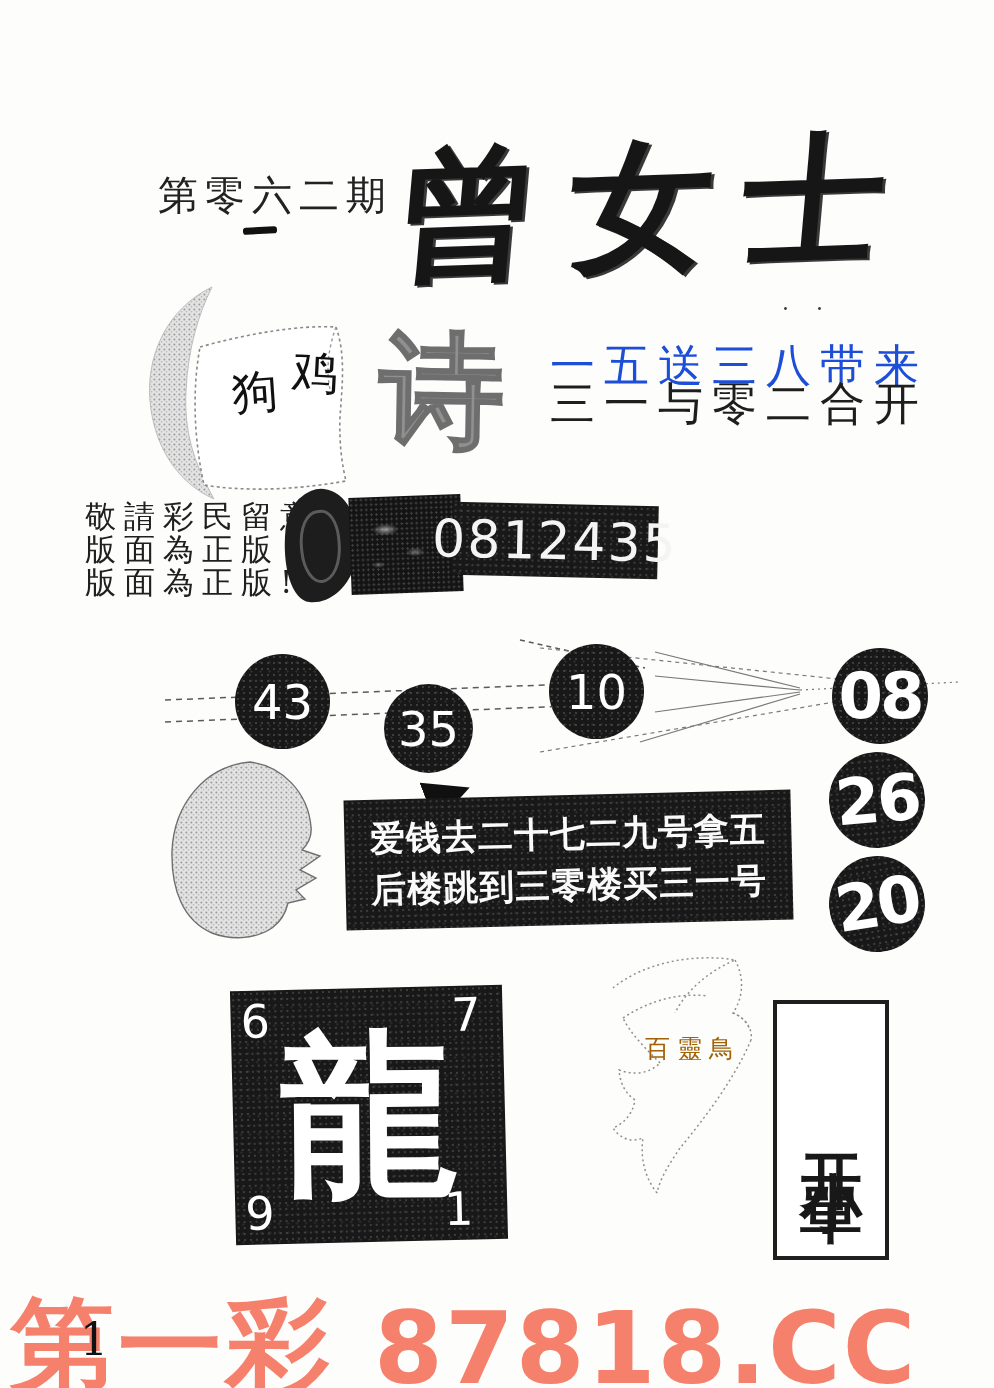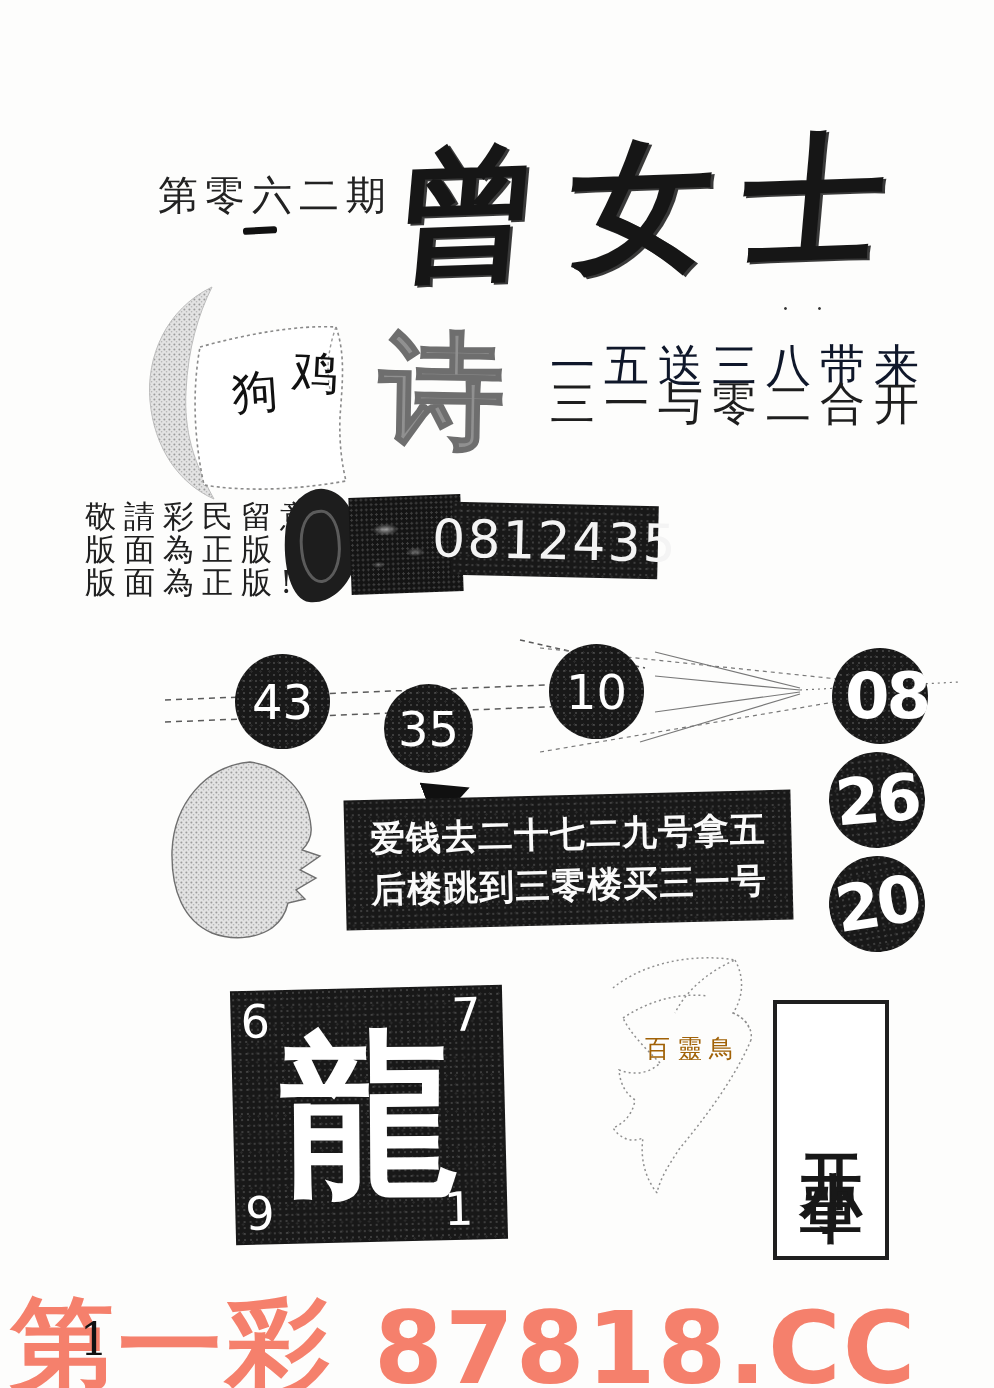--- a/index.html
+++ b/index.html
@@ -15,21 +15,21 @@
   .issue-dash{left:243px;top:227px;width:34px;height:7px;background:#111;border-radius:3px;transform:rotate(-3deg);}
   .title{left:398px;top:112px;font-size:142px;font-weight:bold;letter-spacing:30px;color:#161616;
          transform:skewX(-7deg) rotate(-2deg);text-shadow:3px 2px 0 rgba(22,22,22,.85);white-space:nowrap;}
   .title-dots{left:782px;top:296px;font-size:22px;letter-spacing:10px;color:#333;}
   
   .scroll-wrap{left:138px;top:283px;width:225px;height:225px;}
   .zl{left:232px;top:362px;font-size:46px;color:#111;transform:rotate(-4deg);}
   .zr{left:292px;top:342px;font-size:46px;color:#111;transform:rotate(3deg);}
   .poem-char{left:380px;top:310px;font-size:124px;font-weight:bold;color:#909090;
              -webkit-text-stroke:2px #6e6e6e;transform:rotate(1deg);}
-  .poem1{left:550px;top:336px;font-size:45px;letter-spacing:9px;color:#0f172a;white-space:nowrap;}
+  .poem1{left:550px;top:336px;font-size:45px;letter-spacing:9px;color:#1d4ed8;white-space:nowrap;}
   .poem2{left:550px;top:374px;font-size:45px;letter-spacing:9px;color:#1e1e1e;white-space:nowrap;}
   
   .notice{left:85px;top:500px;font-size:31px;letter-spacing:8px;line-height:1.07;color:#202020;}
   .seal{left:284px;top:489px;width:74px;height:114px;background:#1d1d1d;
         border-radius:46% 54% 58% 42% / 38% 52% 48% 62%;transform:rotate(6deg);}
   .seal::after{content:"";position:absolute;inset:18% 22%;border:3px solid rgba(255,255,255,.28);
         border-radius:50% 40% 55% 45%;transform:rotate(-12deg);}
   .dragon-logo{left:350px;top:496px;width:112px;height:97px;transform:rotate(-2deg);
     background-color:#141414;
     background-image:radial-gradient(ellipse 20px 9px at 32% 34%, rgba(255,255,255,.55), transparent 65%),
@@ -40,21 +40,21 @@
   .code-bar{left:452px;top:504px;width:206px;height:73px;transform:rotate(1.3deg);
             display:flex;align-items:center;justify-content:center;}
   .code-bar span{color:#f4f4f4;font-family:"DejaVu Sans", sans-serif;font-size:52px;letter-spacing:2px;}
   
   .circle{border-radius:50%;display:flex;align-items:center;justify-content:center;color:#fff;}
   .seq{width:95px;height:95px;font-family:"DejaVu Sans", sans-serif;font-size:48px;}
   .c39{left:235px;top:654px;}
   .c35{left:384px;top:684px;width:89px;height:89px;}
   .c11{left:549px;top:644px;}
   .res{width:96px;height:96px;font-family:"DejaVu Sans", sans-serif;font-size:64px;font-weight:bold;letter-spacing:-3px;}
-  .r08{left:832px;top:648px;justify-content:flex-end;}
+  .r08{left:832px;top:648px;}
   .r26{left:829px;top:752px;transform:rotate(-5deg);}
   .r20{left:829px;top:856px;transform:rotate(-9deg);}
   
   .speech-box{left:345px;top:795px;width:447px;height:130px;transform:rotate(-1.4deg);
               display:flex;flex-direction:column;align-items:center;justify-content:center;gap:4px;}
   .speech-box div{color:#fafafa;font-family:"DejaVu Sans", sans-serif;font-weight:bold;
                   font-size:35px;letter-spacing:1px;white-space:nowrap;}
   
   .tile{left:233px;top:988px;width:272px;height:254px;transform:rotate(-1.4deg);
         display:flex;align-items:center;justify-content:center;}

